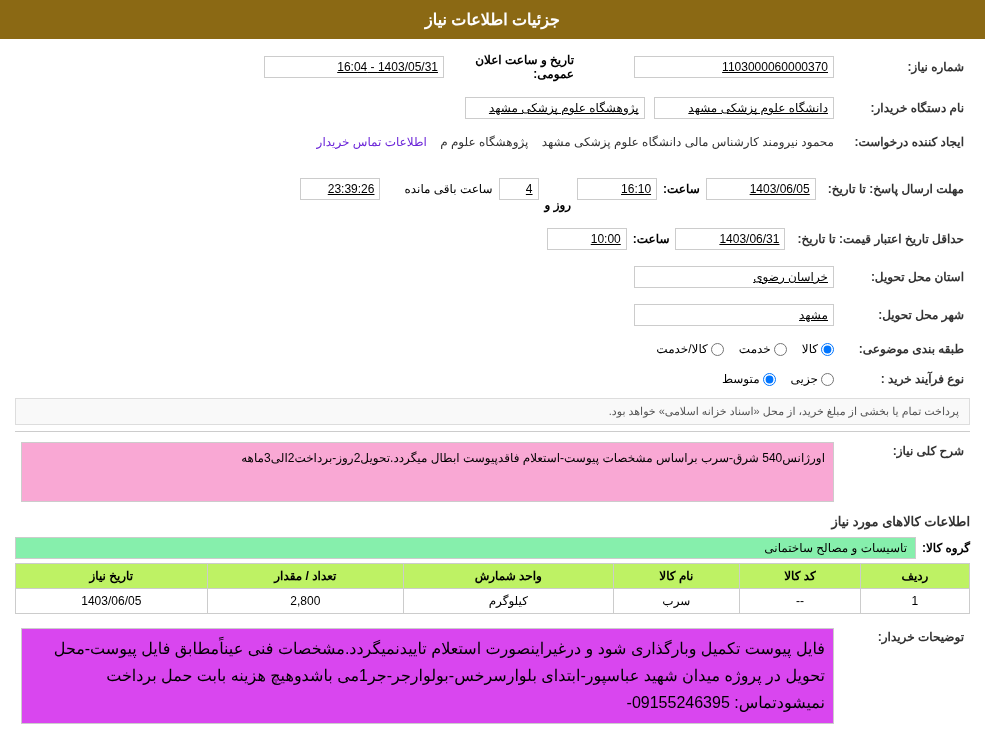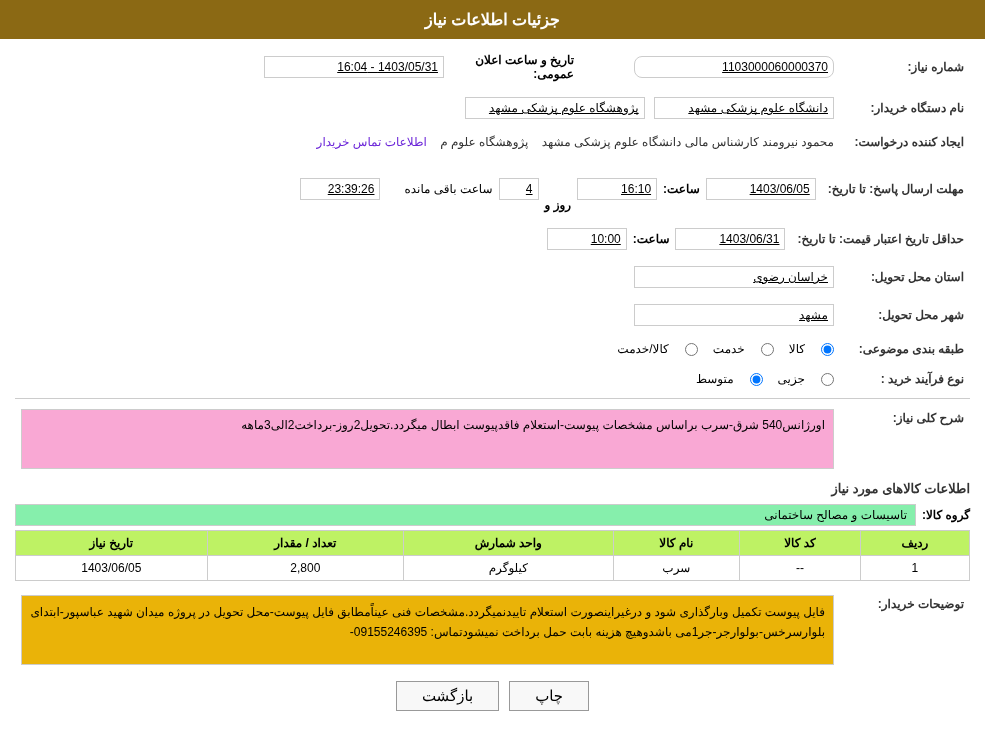--- a/index.html
+++ b/index.html
@@ -66,21 +66,21 @@
     }
     .radio-group {
       display: flex;
       gap: 15px;
       align-items: center;
       direction: rtl;
     }
     .radio-label {
       display: flex;
       align-items: center;
-      gap: 16px;
+      gap: 3px;
     }
     .link-blue {
       color: #6d28d9;
       text-decoration: none;
       cursor: pointer;
     }
     .description-box {
       border: 1px solid #ccc;
       background: #f9a8d4;
       padding: 6px 8px;
@@ -109,24 +109,24 @@
       text-align: center;
       font-weight: bold;
     }
     .data-table td {
       border: 1px solid #ccc;
       padding: 5px 8px;
       text-align: center;
     }
     .buyer-notes {
       border: 1px solid #ccc;
-      background: #eab308;
+      background: #d946ef;
       padding: 6px 8px;
       min-height: 70px;
-      font-size: 12px;
+      font-size: 16px;
       line-height: 1.7;
       text-align: right;
       direction: rtl;
     }
     .buttons-row {
       display: flex;
       justify-content: center;
       gap: 10px;
       margin: 12px 0;
     }
@@ -179,21 +179,21 @@
     <span>جزئیات اطلاعات نیاز</span>
   </div>
 
   <div class="content-area">
 
     <table class="info-table">
       <tbody>
           <tr>
         <td class="label-cell">شماره نیاز:</td>
         <td class="value-cell" style="width:260px;">
-          <span class="input-box" style="min-width:200px;border-radius:8px;">1103000060000370</span>
+          <span class="input-box" style="min-width:200px;">1103000060000370</span>
         </td>
         <td style="width:130px; text-align:right; font-weight:bold;">تاریخ و ساعت اعلان عمومی:</td>
         <td class="value-cell">
           <span class="input-box" style="min-width:180px;">1403/05/31 - 16:04</span>
         </td>
       </tr>
     </tbody>
       </table>
 
     <table class="info-table">
@@ -316,20 +316,23 @@
             <label class="radio-label">
               <input type="radio" name="process" checked="" style="">
               <span>متوسط</span>
             </label>
           </div>
         </td>
       </tr>
     </tbody>
       </table>
 
+    <div class="notice-box">
+      <span>پرداخت تمام یا بخشی از مبلغ خرید، از محل «اسناد خزانه اسلامی» خواهد بود.</span>
+    </div>
 
     <hr class="section-divider">
 
     <table class="info-table">
       <tbody>
           <tr>
         <td class="label-cell" style="vertical-align:top; padding-top:6px;">شرح کلی نیاز:</td>
         <td class="value-cell">
           <div class="description-box">اورژانس540 شرق-سرب براساس مشخصات پیوست-استعلام فاقدپیوست ابطال میگردد.تحویل2روز-برداخت2الی3ماهه</div>
         </td>

